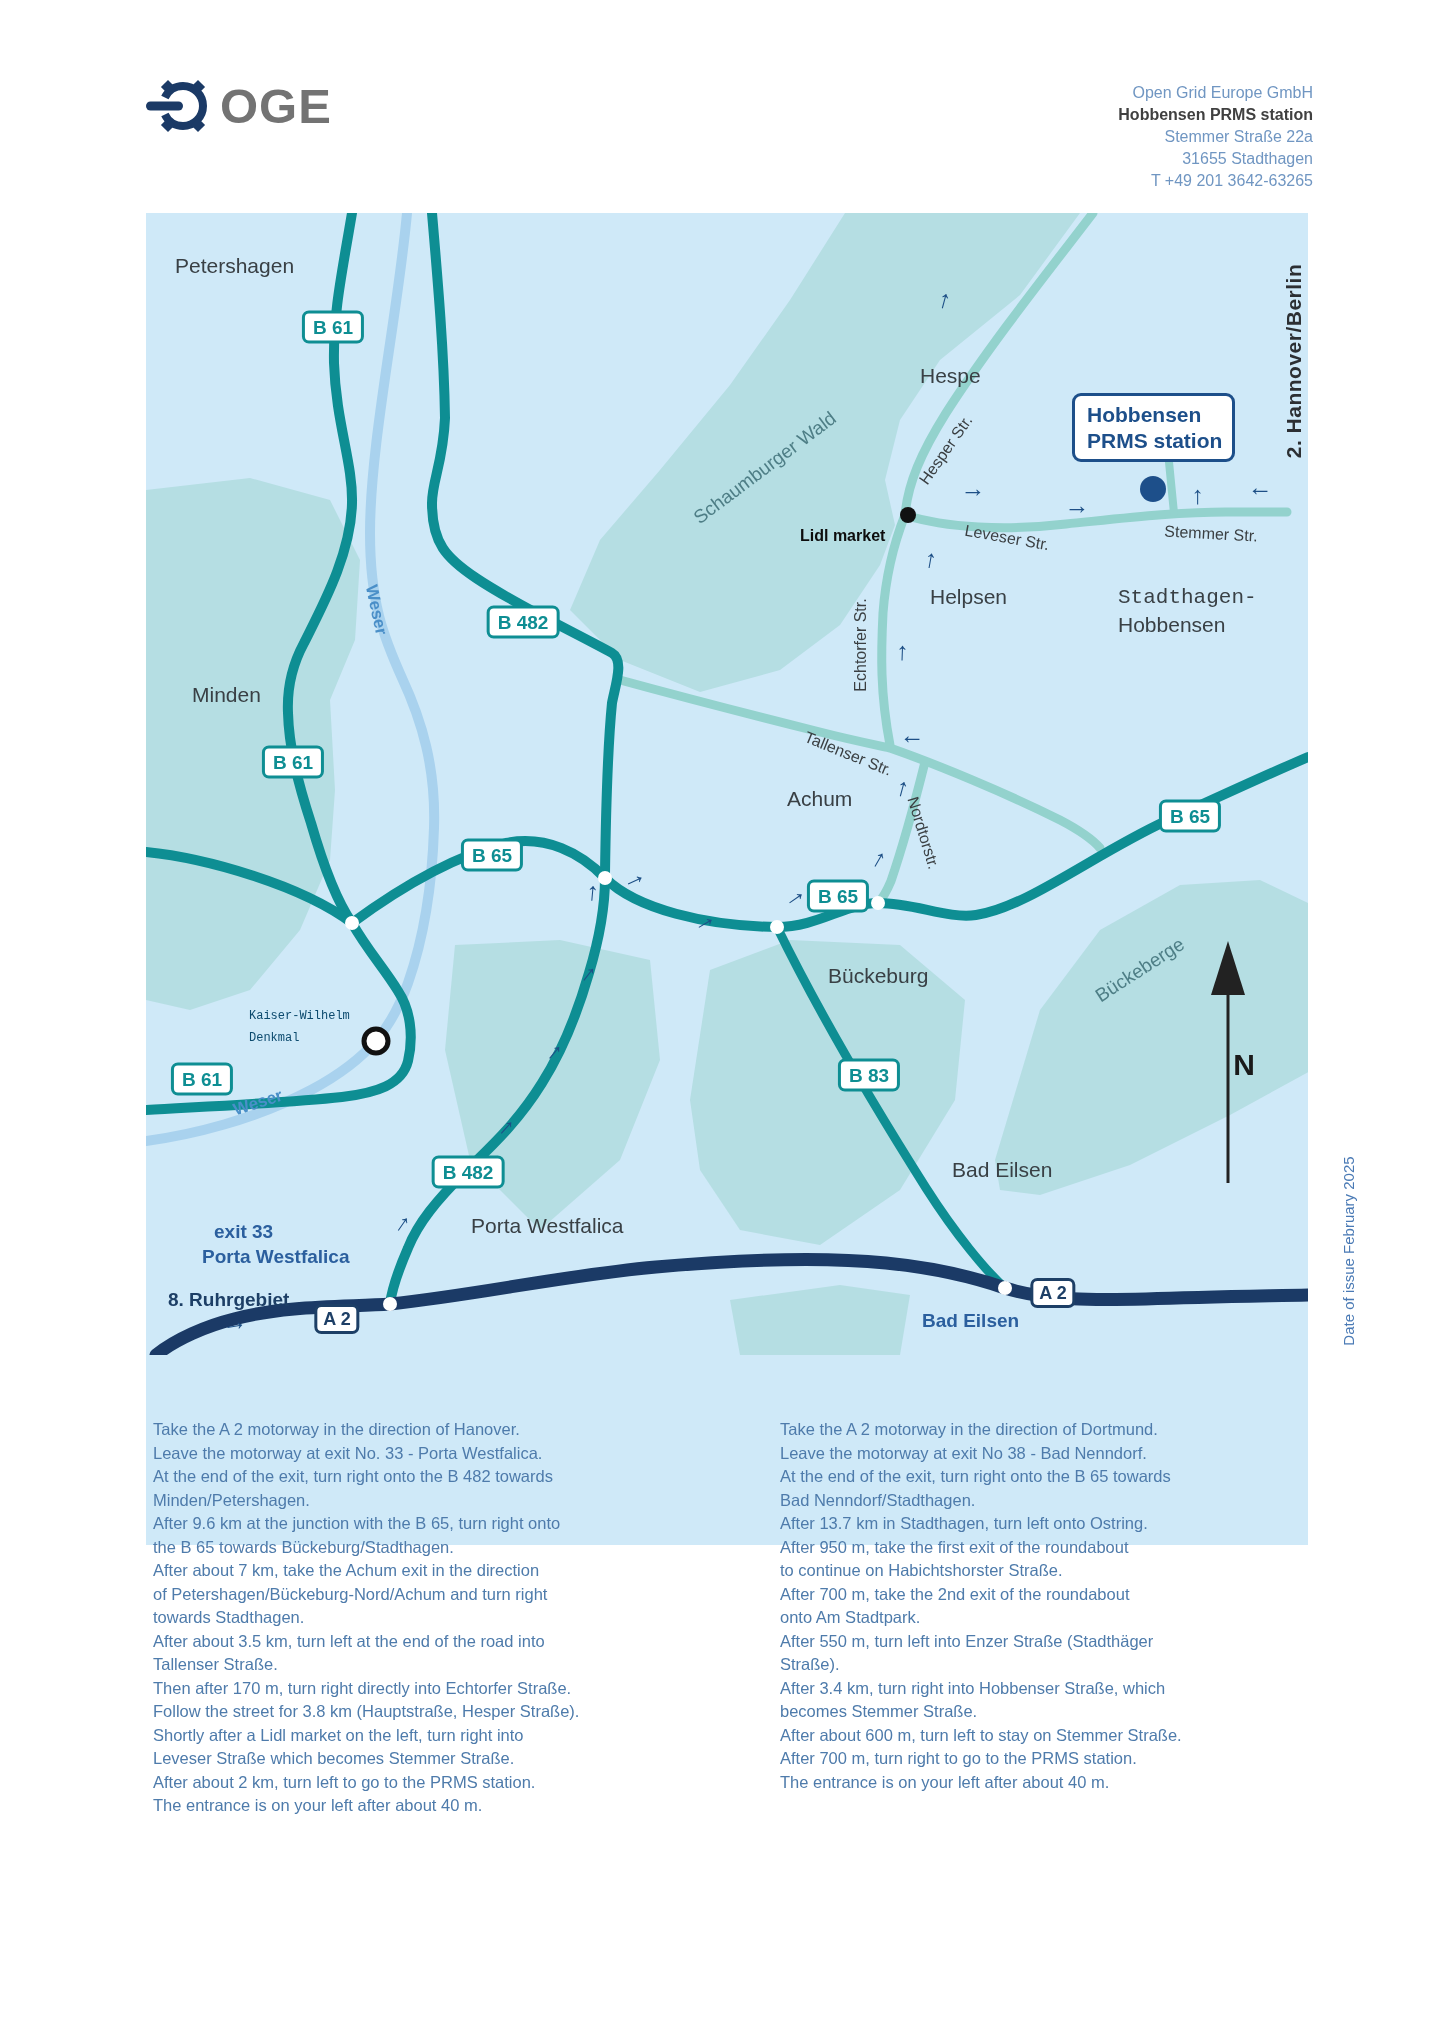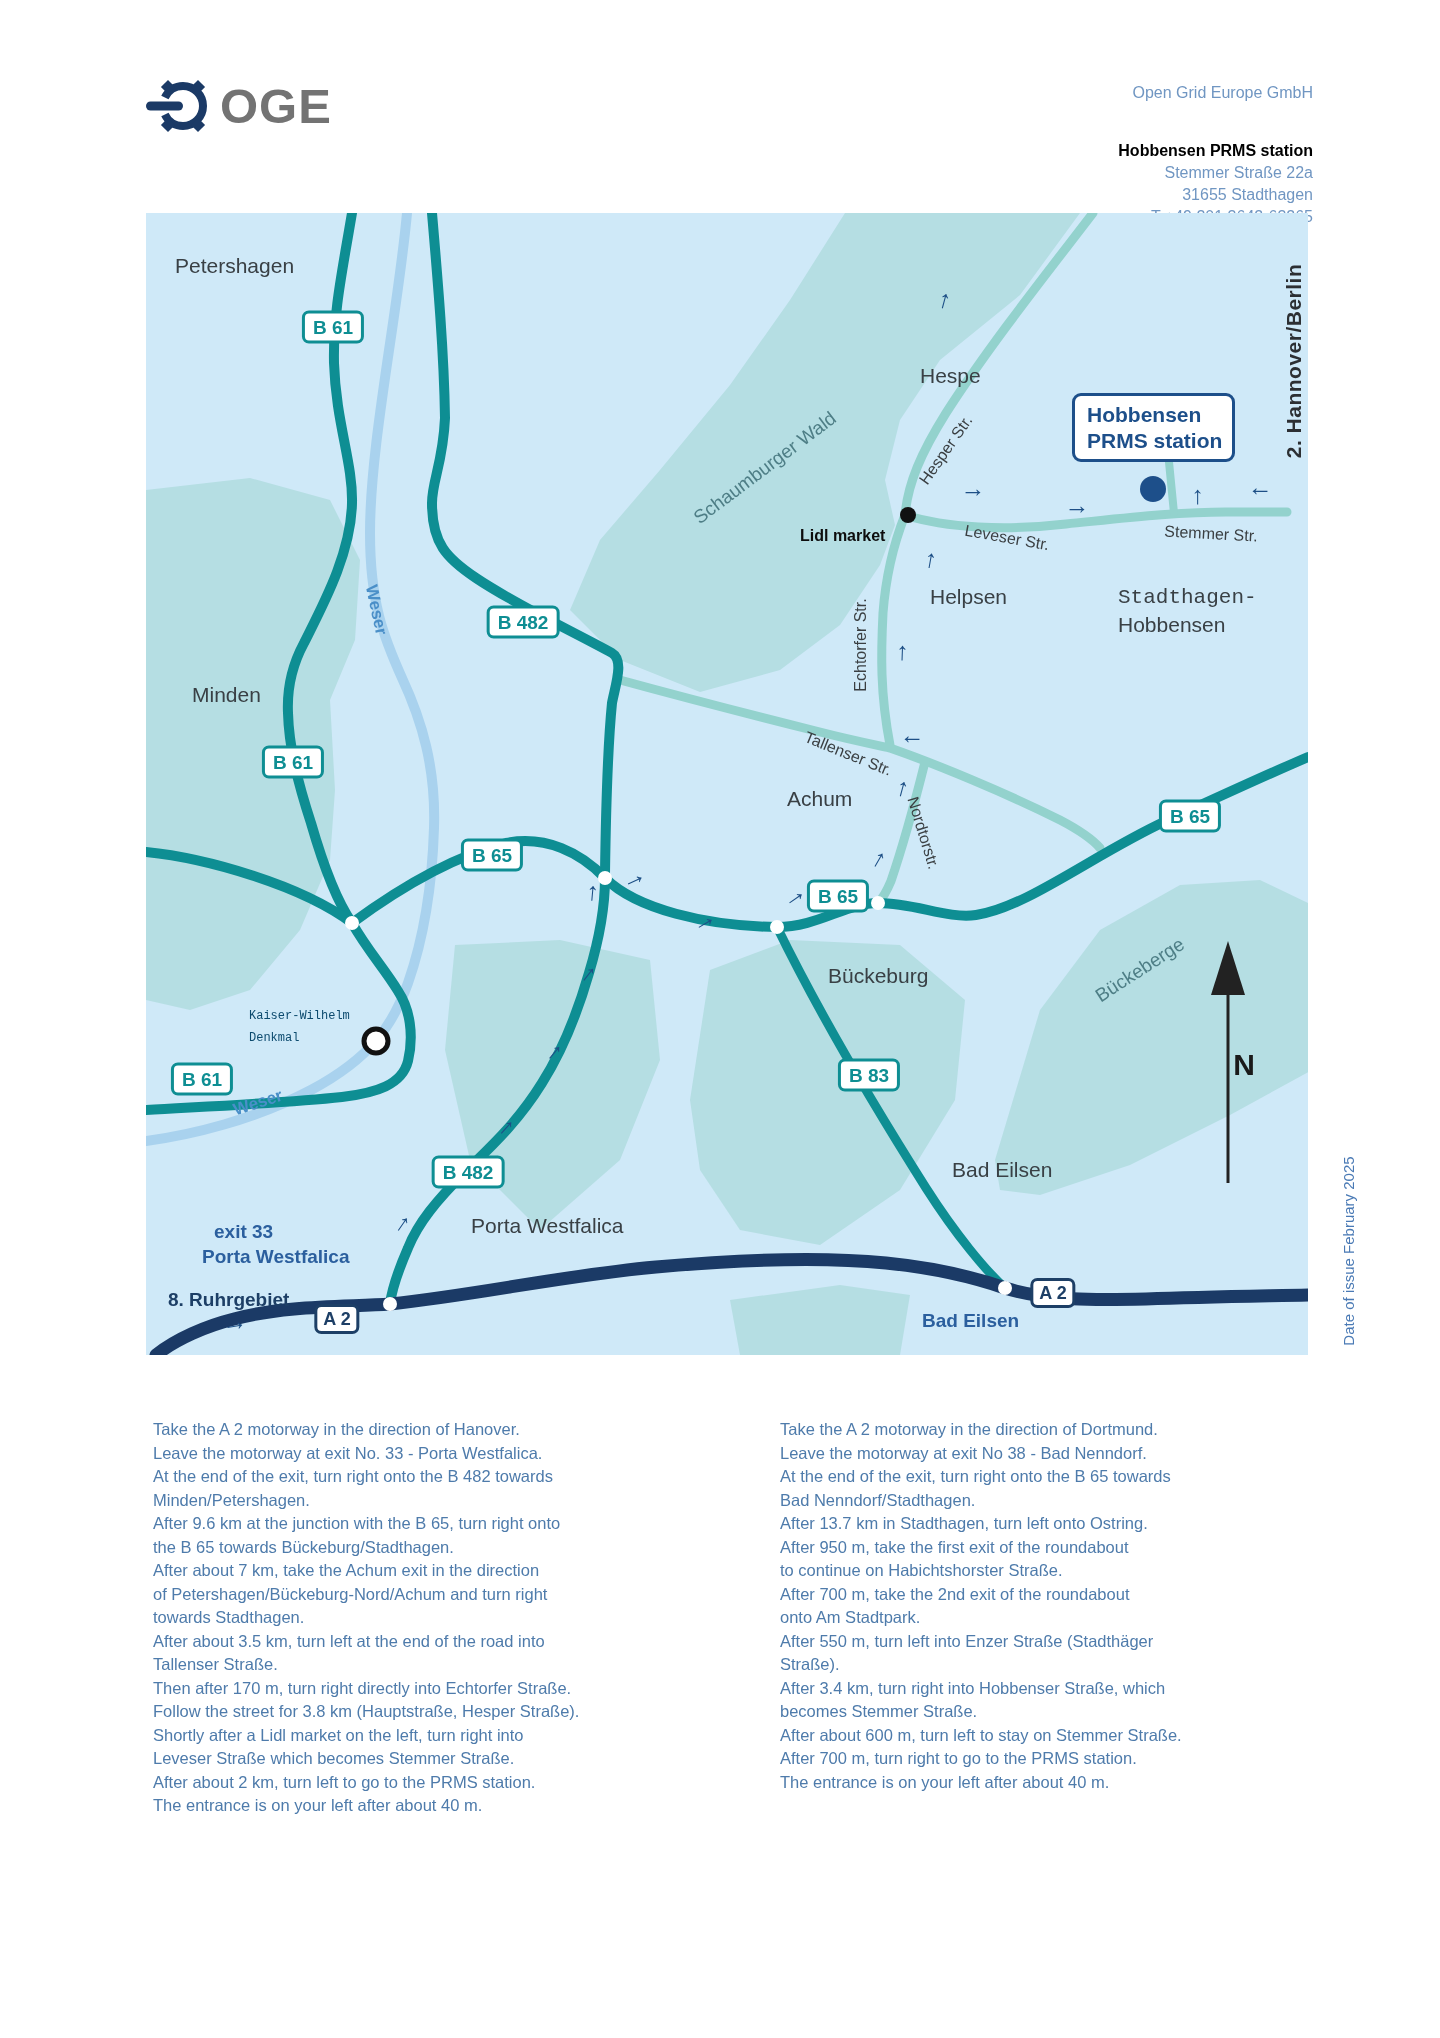--- a/index.html
+++ b/index.html
@@ -2,23 +2,23 @@
 <html><head>
 <meta charset="utf-8">
 <style>
   html,body{margin:0;padding:0;background:#fff;}
   .page{position:relative;width:1440px;height:2038px;background:#fff;overflow:hidden;
         font-family:"Liberation Sans",sans-serif;}
   
   .logo{position:absolute;left:146px;top:76px;display:flex;align-items:center;}
   .logo-text{font-size:49px;font-weight:bold;color:#737373;letter-spacing:1px;margin-left:10px;}
   .address{position:absolute;right:127px;top:82px;text-align:right;font-size:16px;line-height:22px;color:#7096c2;}
-  .address .strong{font-weight:bold;color:#000000;margin-top:36px;}
-  
-  .map{position:absolute;left:146px;top:213px;width:1162px;height:1142px;background:#cfe9f8;}
+  .address .strong{font-weight:bold;color:#404040;}
+  
+  .map{position:absolute;left:146px;top:213px;width:1162px;height:1332px;background:#cfe9f8;}
   .map svg{position:absolute;left:0;top:0;}
   .ml{position:absolute;white-space:nowrap;transform-origin:center;}
   .town{font-size:21px;color:#394045;}
   .town-sm{font-size:12px;color:#0c4a6e;font-family:Liberation Mono, monospace;}
   .poi{font-size:16px;font-weight:bold;color:#0d0d0d;}
   .street{font-size:16px;color:#3a3f42;}
   .forest{font-size:19px;color:#4e7e86;}
   .riverl{font-size:17px;font-weight:bold;color:#4a8fc8;}
   .route-blue{font-size:19px;font-weight:bold;color:#2b5f9e;}
   .route-navy{font-size:19px;font-weight:bold;color:#1d3f66;}

